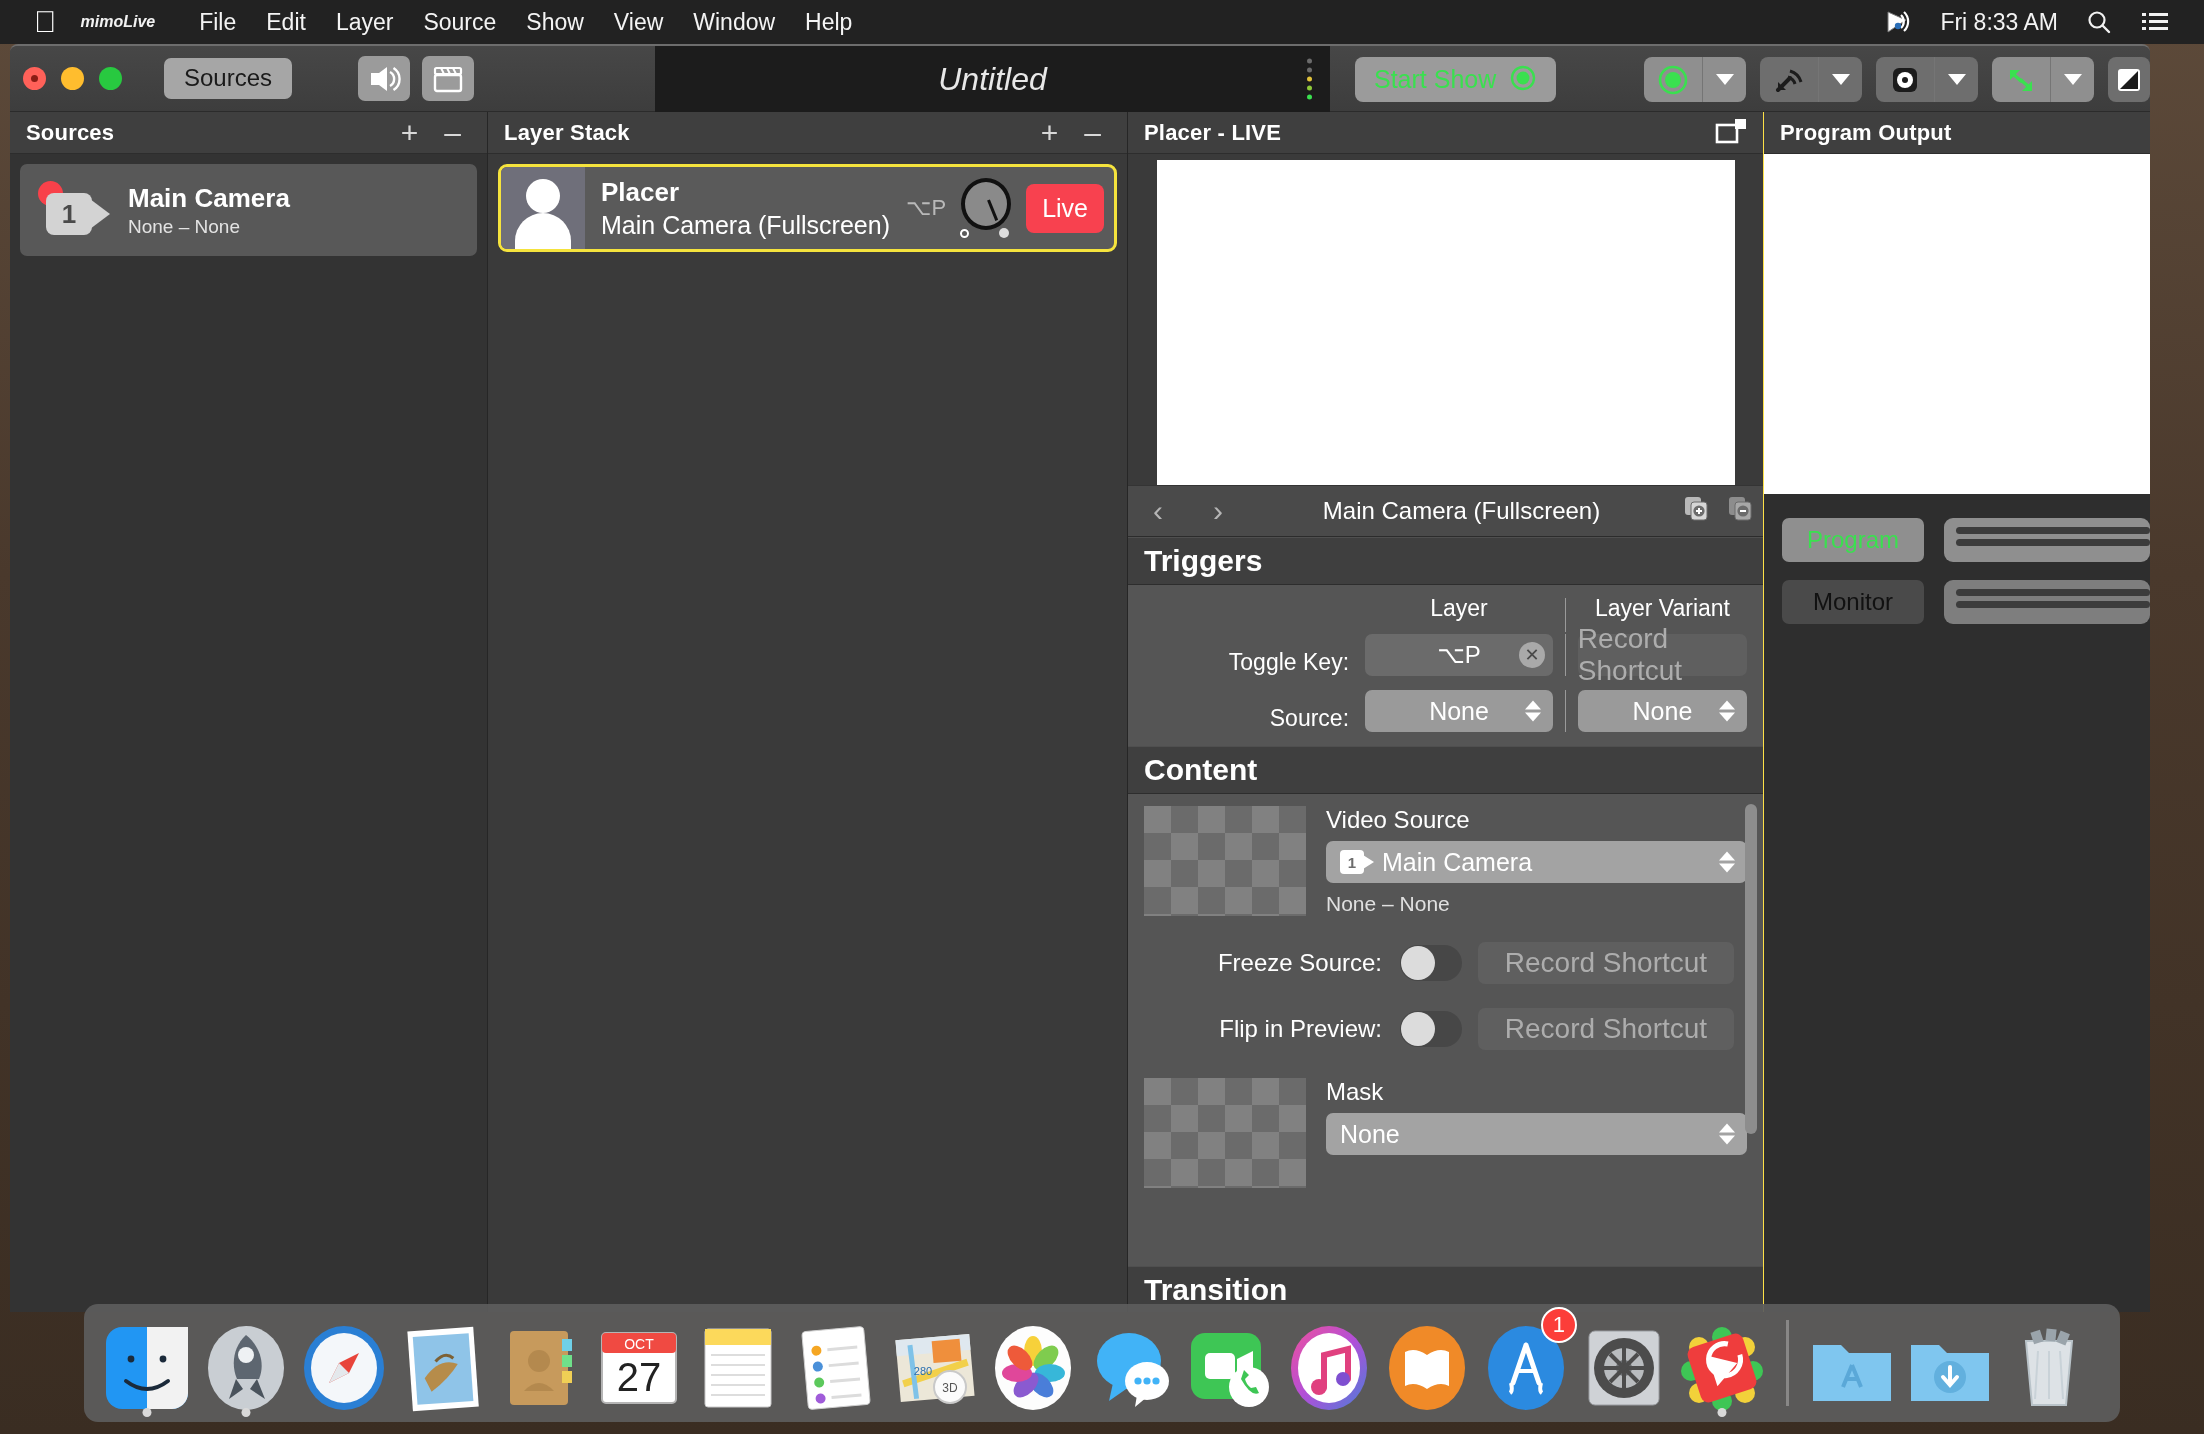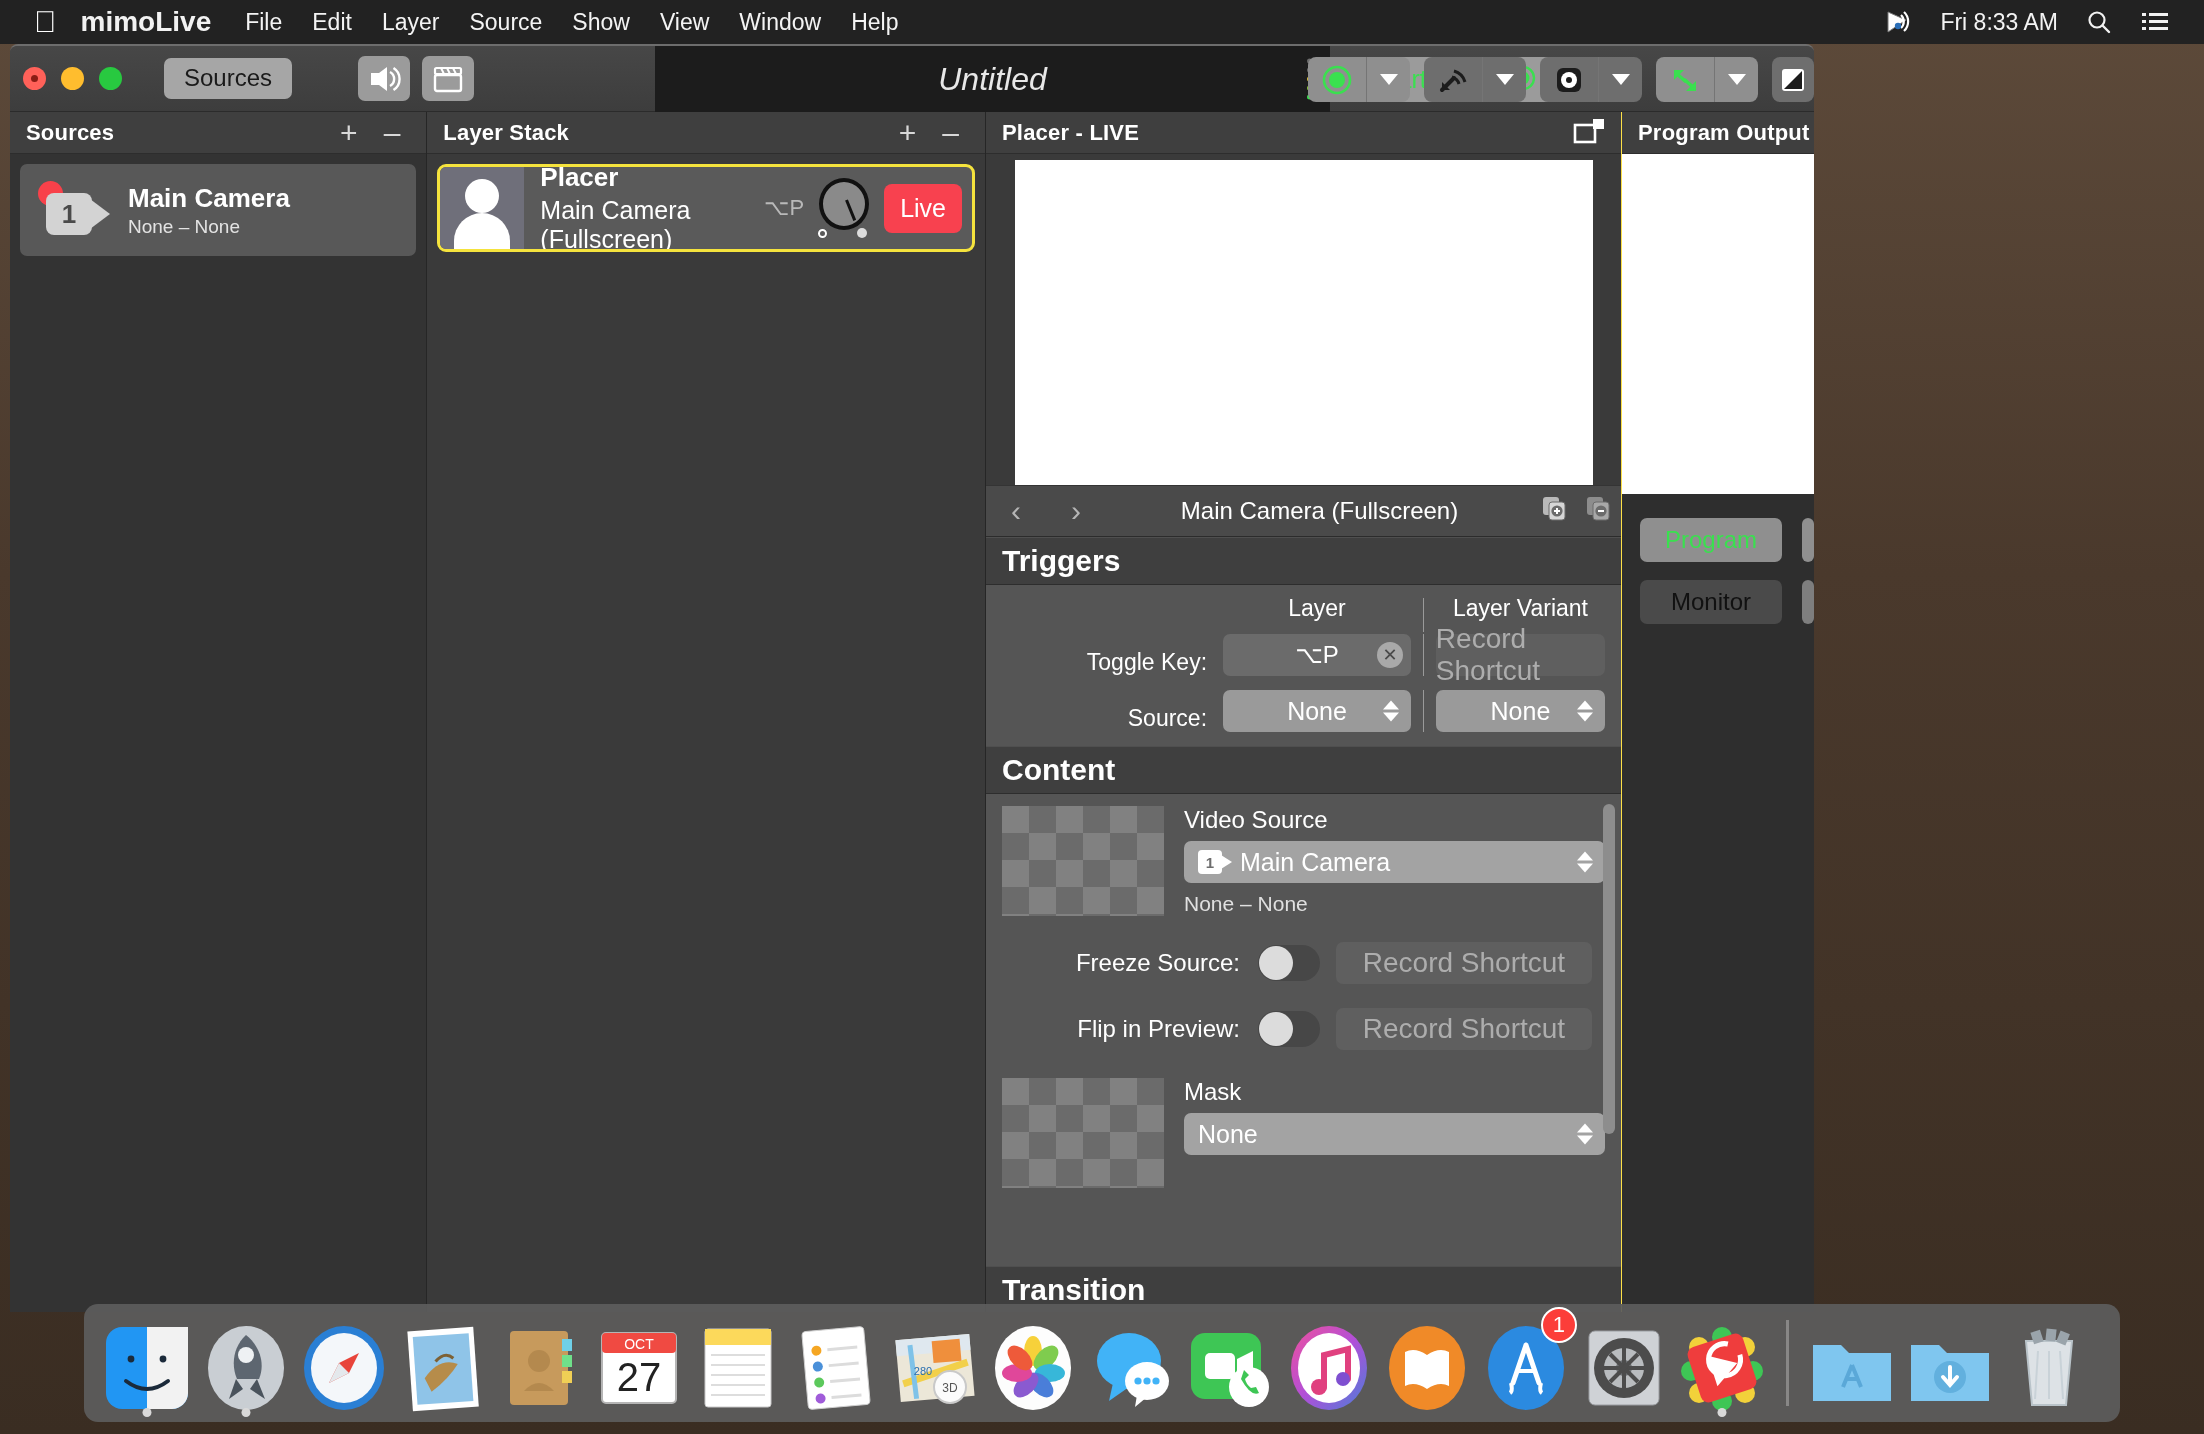--- a/index.html
+++ b/index.html
@@ -16,29 +16,29 @@
 
   
   #menubar {
     position: absolute; left:0; top:0; width:2204px; height:44px;
     background:#222222;
     display:flex; align-items:center;
     color:#f2f2f2;
     z-index: 50;
   }
   .mb-apple { margin-left:34px; margin-right:24px; font-size:30px; line-height:1; color:#fff; }
-  .mb-app { font-weight:bold; font-size:28px; margin-right:34px; }
+  .mb-app { font-weight:bold; font-size:16px; margin-right:44px;font-style:italic; }
   .mb-item { font-size:23px; margin-right:30px; color:#f4f4f4; }
   .mb-right { margin-left:auto; display:flex; align-items:center; gap:26px; margin-right:34px; }
   .mb-clock { font-size:23px; color:#f4f4f4; }
   .mb-icon { width:30px; height:30px; display:flex; align-items:center; justify-content:center; }
 
   
   #window {
-    position:absolute; left:10px; top:44px; width:1804px; height:1268px;
+    position:absolute; left:10px; top:44px; width:2140px; height:1268px;
     background:#404040;
     border-top:2px solid #6d6d6d;
     border-radius:8px 8px 0 0;
     overflow:hidden;
   }
 
   
   #toolbar {
     position:relative; height:66px; width:100%;
     background:linear-gradient(180deg,#474747 0%,#3d3d3d 100%);

